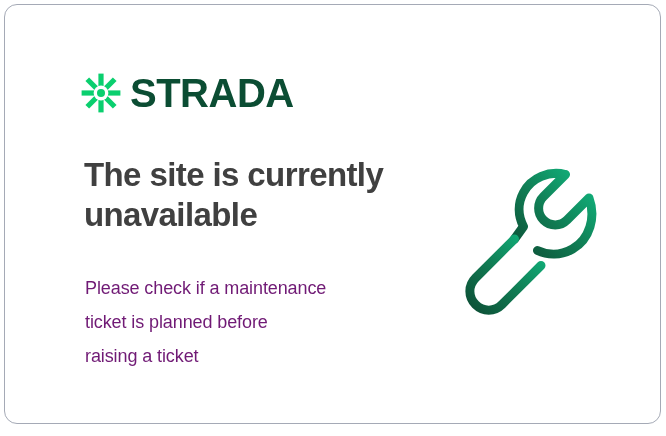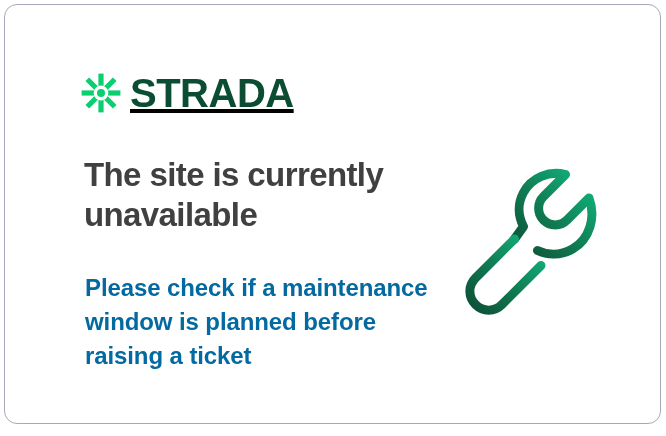--- a/index.html
+++ b/index.html
@@ -36,21 +36,20 @@
   }
 
   
   .brand {
     position: absolute;
     left: 76px;
     top: 68px;
     display: flex;
     align-items: center;
     gap: 9px;
-    text-decoration: underline;
   }
   .brand-mark {
     width: 40px;
     height: 40px;
     display: block;
     flex: 0 0 auto;
   }
   .brand-word {
     font-family: "Liberation Sans", sans-serif;
     font-size: 40px;
@@ -80,24 +79,24 @@
   .body-copy {
     position: absolute;
     left: 80px;
     top: 266px;
     width: 320px;
     margin: 0;
   }
   .body-copy .line {
     display: block;
     font-family: "Liberation Sans", sans-serif;
-    font-size: 24px;
+    font-size: 18px;
     line-height: 34px;
-    font-weight: bold;
-    color: #0369a1;
+    font-weight: normal;
+    color: #701a75;
     letter-spacing: -0.1px;
     white-space: nowrap;
   }
 
   
   .wrench {
     position: absolute;
     left: 452px;
     top: 152px;
     width: 166px;
@@ -133,21 +132,21 @@
           </g>
         </svg>
       </span>
       <span class="brand-word">STRADA</span>
     </div>
 
     <h1 class="headline">The site is currently unavailable</h1>
 
     <div class="body-copy">
       <span class="line">Please check if a maintenance</span>
-      <span class="line">window is planned before</span>
+      <span class="line">ticket is planned before</span>
       <span class="line">raising a ticket</span>
     </div>
 
     <div class="wrench">
       <svg viewBox="0 0 166 166" xmlns="http://www.w3.org/2000/svg" aria-hidden="true">
         <defs>
           <linearGradient id="wrenchGrad" x1="0" y1="1" x2="1" y2="0">
             <stop offset="0%" stop-color="#0d4f36"></stop>
             <stop offset="45%" stop-color="#107a52"></stop>
             <stop offset="100%" stop-color="#11b981"></stop>

